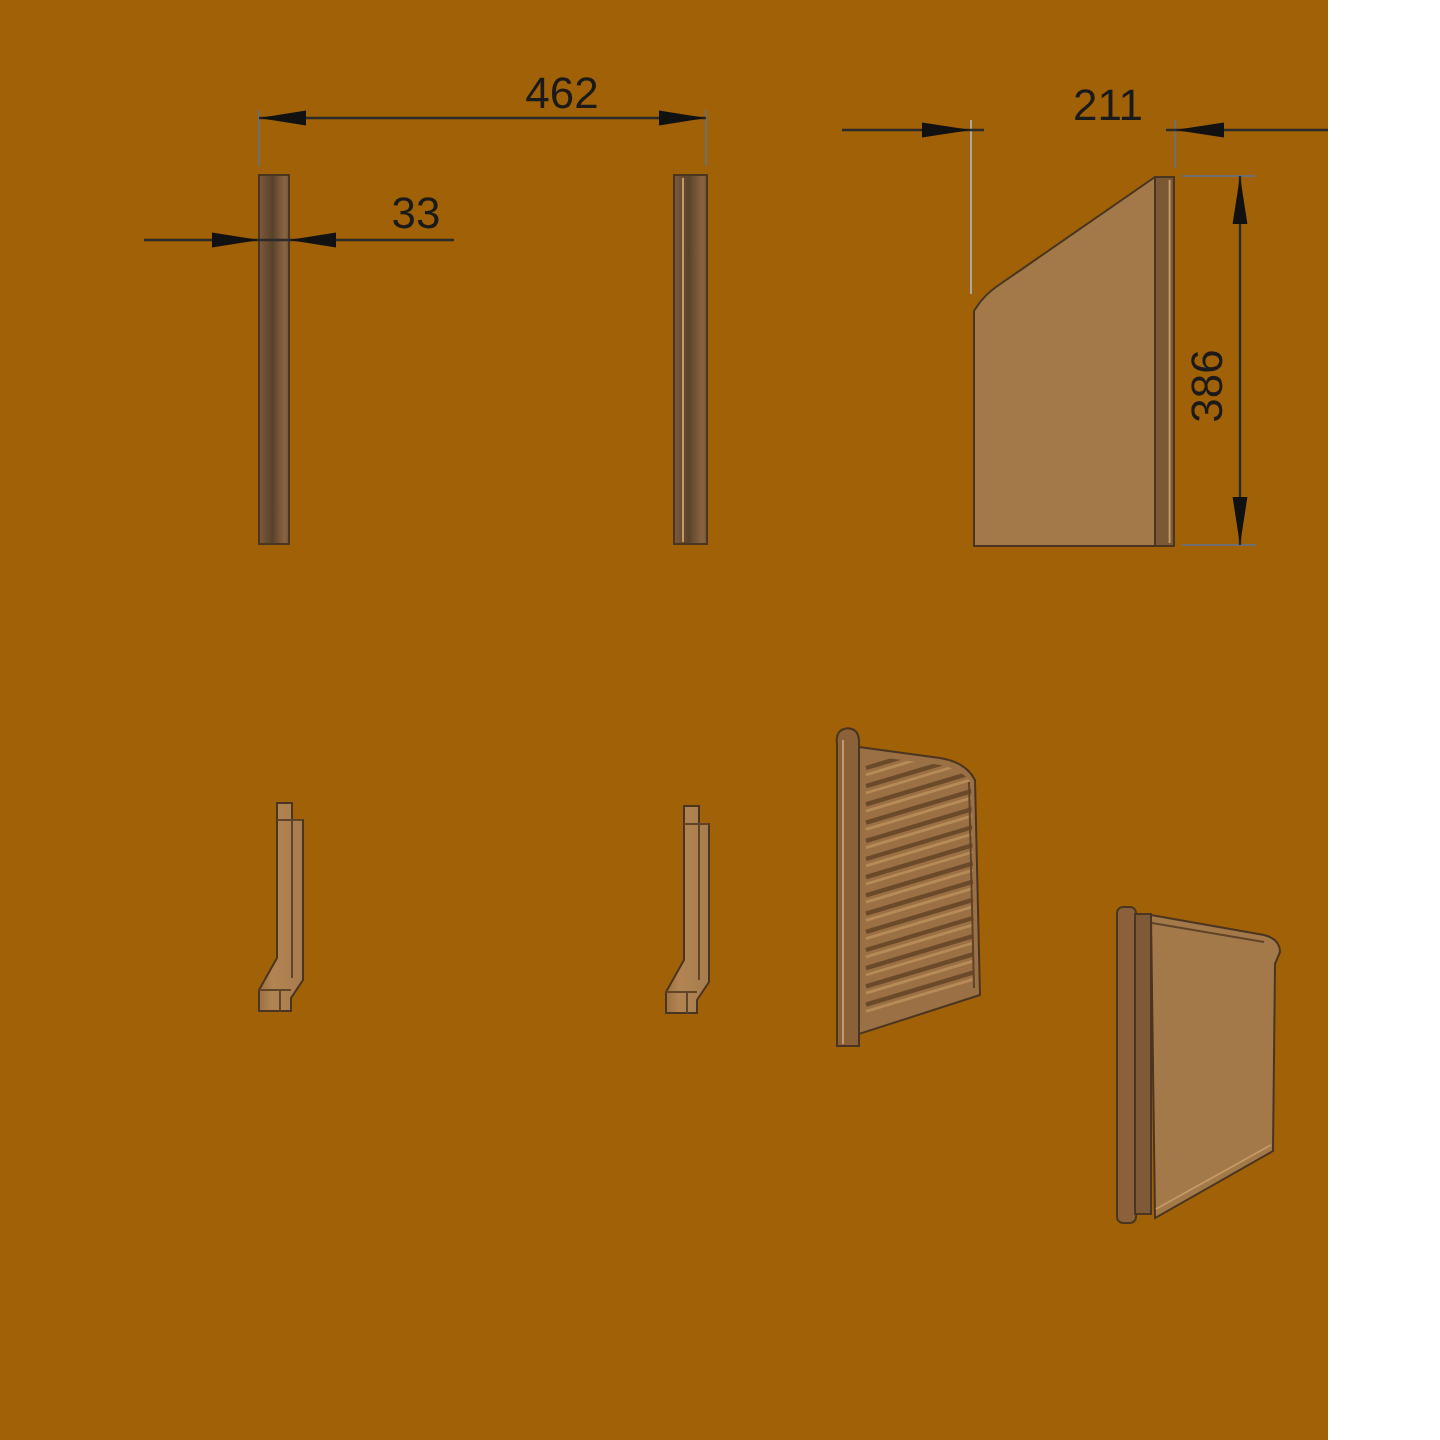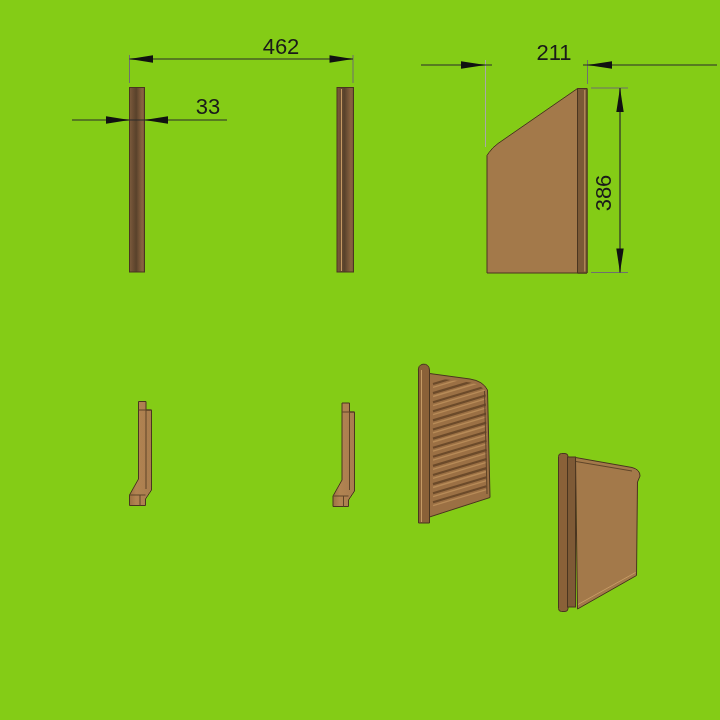--- a/index.html
+++ b/index.html
@@ -1,19 +1,19 @@
 <!DOCTYPE html>
 <html><head>
 <meta charset="utf-8">
 <style>
   html, body { margin: 0; padding: 0; background: #ffffff; }
   .canvas {
     position: relative;
-    width: 720px; height: 720px;
-    background: #84cc16;
+    width: 664px; height: 720px;
+    background: #a16207;
     font-family: "Liberation Sans", sans-serif;
     overflow: hidden;
   }
   svg text {
     font-family: "Liberation Sans", sans-serif;
     font-size: 22px;
     fill: #1a1a1a;
   }
   .dim-line   { stroke: #2b2b2b; stroke-width: 1.2; fill: none; }
   .ext-line   { stroke: #6f6f6f; stroke-width: 1;   fill: none; }

